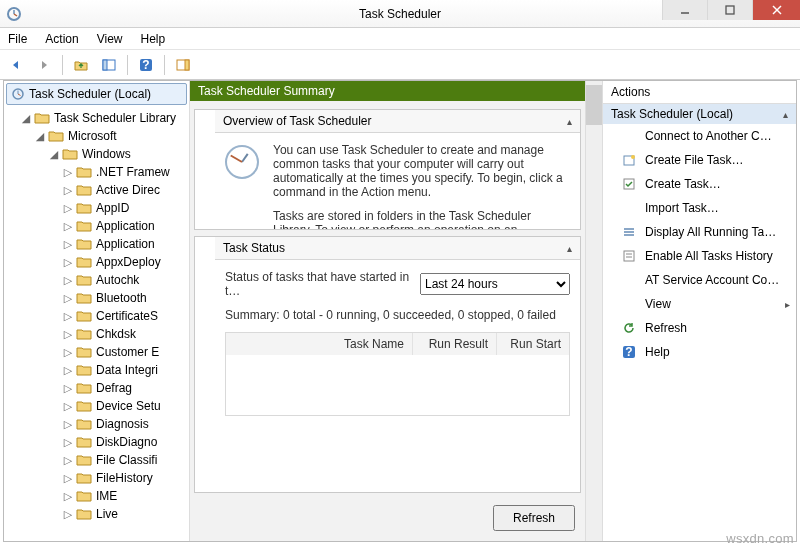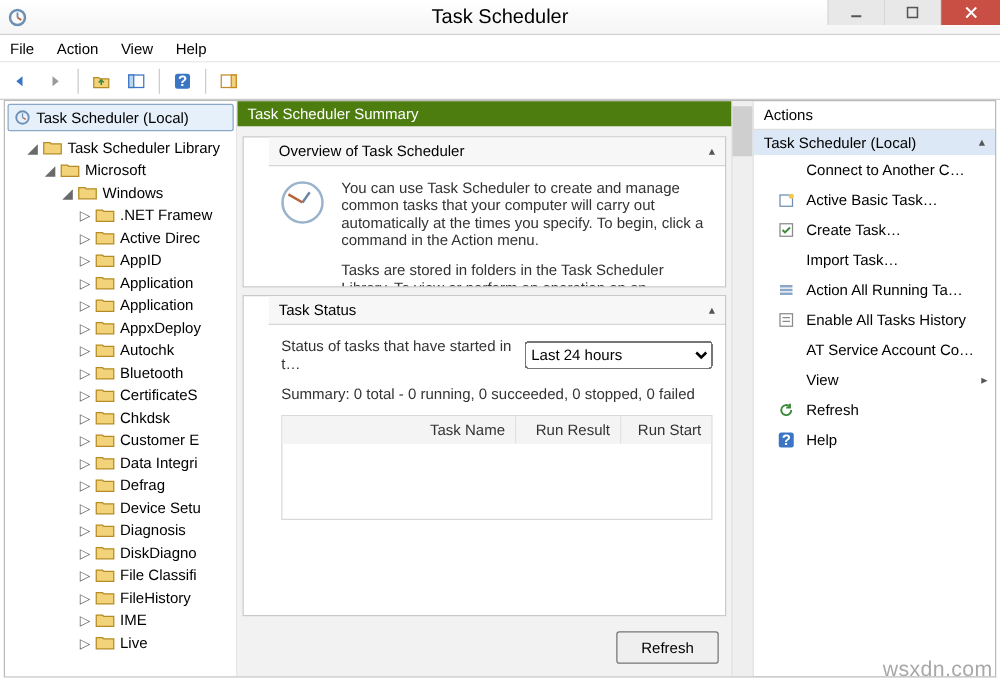--- a/index.html
+++ b/index.html
@@ -1,19 +1,19 @@
 <!DOCTYPE html>
 <html><head>
 <meta charset="utf-8">
 <style>
 * { box-sizing: border-box; font-family: "Segoe UI", Tahoma, sans-serif; font-size: 12px; }
 body { margin: 0; background: #fff; width: 800px; height: 548px; overflow: hidden; }
 .titlebar { height: 28px; background: linear-gradient(#fff,#f5f5f5); display: flex; align-items: center; border-bottom: 1px solid #d0d0d0; position: relative; }
 .titlebar .icon { width: 16px; height: 16px; margin: 0 6px; display:inline-block; }
-.title { position:absolute; left:0; right:0; text-align:center; font-size:16px; color:#000; }
+.title { position:absolute; left:0; right:0; text-align:center; font-size:12px; color:#000; }
 .winbtns { position:absolute; right:0; top:0; display:flex; }
 .winbtn { width:45px; height:20px; display:flex; align-items:center; justify-content:center; border-left:1px solid #d8d8d8; background:#e8e8e8; }
 .winbtn.close { background:#c94f44; color:#fff; width:48px; }
 .winbtn svg { stroke:#555; }
 .winbtn.close svg { stroke:#fff; }
 .menubar { height:22px; display:flex; align-items:center; padding:0 6px; gap:14px; background:#fff; border-bottom:1px solid #e4e4e4; }
 .menubar span { padding:2px 2px; }
 .toolbar { height:30px; display:flex; align-items:center; padding:2px 4px; gap:4px; background:#fff; border-bottom:1px solid #ccc; }
 .tbtn { width:24px; height:24px; display:flex; align-items:center; justify-content:center; border:1px solid transparent; border-radius:2px; }
 .tsep { width:1px; height:20px; background:#ccc; margin:0 2px; }
@@ -49,21 +49,21 @@
 .refreshbar button { padding:4px 18px; }
 .cscroll { width:17px; background:#efefef; border-left:1px solid #ddd; }
 .cscroll .thumb { width:100%; background:#cfcfcf; }
 
 .actions { width:194px; border-left:1px solid #ddd; display:flex; flex-direction:column; }
 .actionshead { padding:4px 8px; font-weight:400; border-bottom:1px solid #ddd; }
 .actiongroup { background:#dce8f5; padding:3px 8px; display:flex; align-items:center; justify-content:space-between; }
 .aitem { display:flex; align-items:center; gap:8px; padding:4px 6px 4px 18px; }
 .ai-icon { width:16px; height:16px; flex:none; display:inline-flex; align-items:center; justify-content:center; }
 .caret { font-size:10px; color:#555; }
-.watermark { position:absolute; right:6px; bottom:2px; font-size:17px; color:#a8a8a8; letter-spacing:0.3px; pointer-events:none; }
+.watermark { position:absolute; right:6px; bottom:2px; font-size:13px; color:#a8a8a8; letter-spacing:0.3px; pointer-events:none; }
 </style>
 </head>
 <body>
 
 <div class="titlebar">
   <span class="icon">
     <svg width="16" height="16">
         <circle cx="8" cy="8" r="6" fill="none" stroke="#6b8fb5" stroke-width="2"></circle>
         <line x1="8" y1="8" x2="8" y2="4" stroke="#6b8fb5" stroke-width="1.5"></line>
         <line x1="8" y1="8" x2="11" y2="10" stroke="#b5613a" stroke-width="1.5"></line>
@@ -428,21 +428,21 @@
       <span class="ai-icon"></span>
       <span>Connect to Another C…</span>
     </div>
     <div class="aitem">
       <span class="ai-icon">
           <svg width="14" height="14">
             <rect x="2" y="3" width="10" height="9" fill="#fff" stroke="#6b8fb5"></rect>
             <circle cx="11" cy="4" r="2" fill="#f2c94c"></circle>
           </svg>
         </span>
-      <span>Active Basic Task…</span>
+      <span>Create File Task…</span>
     </div>
     <div class="aitem">
       <span class="ai-icon">
           <svg width="14" height="14">
             <rect x="2" y="2" width="10" height="10" fill="#fff" stroke="#8a8a8a"></rect>
             <path d="M4 7l2 2 4-4" fill="none" stroke="#3a8a3a" stroke-width="1.5"></path>
           </svg>
         </span>
       <span>Create Task…</span>
     </div>
@@ -451,21 +451,21 @@
       <span>Import Task…</span>
     </div>
     <div class="aitem">
       <span class="ai-icon">
           <svg width="14" height="14">
             <rect x="2" y="3" width="10" height="2" fill="#8aa7c7"></rect>
             <rect x="2" y="6" width="10" height="2" fill="#8aa7c7"></rect>
             <rect x="2" y="9" width="10" height="2" fill="#8aa7c7"></rect>
           </svg>
         </span>
-      <span>Action All Running Ta…</span>
+      <span>Display All Running Ta…</span>
     </div>
     <div class="aitem">
       <span class="ai-icon">
           <svg width="14" height="14">
             <rect x="2" y="2" width="10" height="10" fill="#fff" stroke="#8a8a8a"></rect>
             <line x1="4" y1="5" x2="10" y2="5" stroke="#8a8a8a"></line>
             <line x1="4" y1="8" x2="10" y2="8" stroke="#8a8a8a"></line>
           </svg>
         </span>
       <span>Enable All Tasks History</span>

